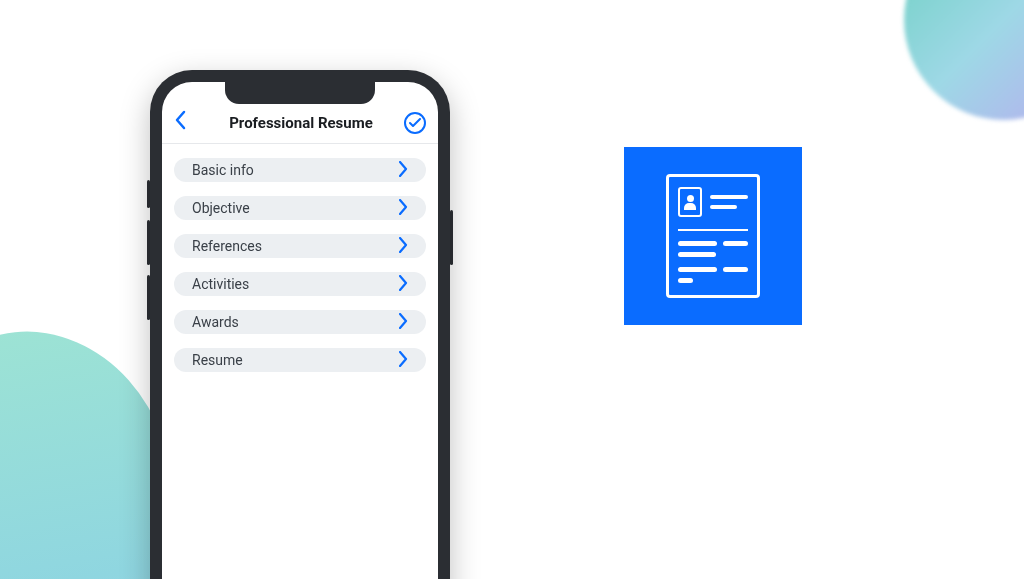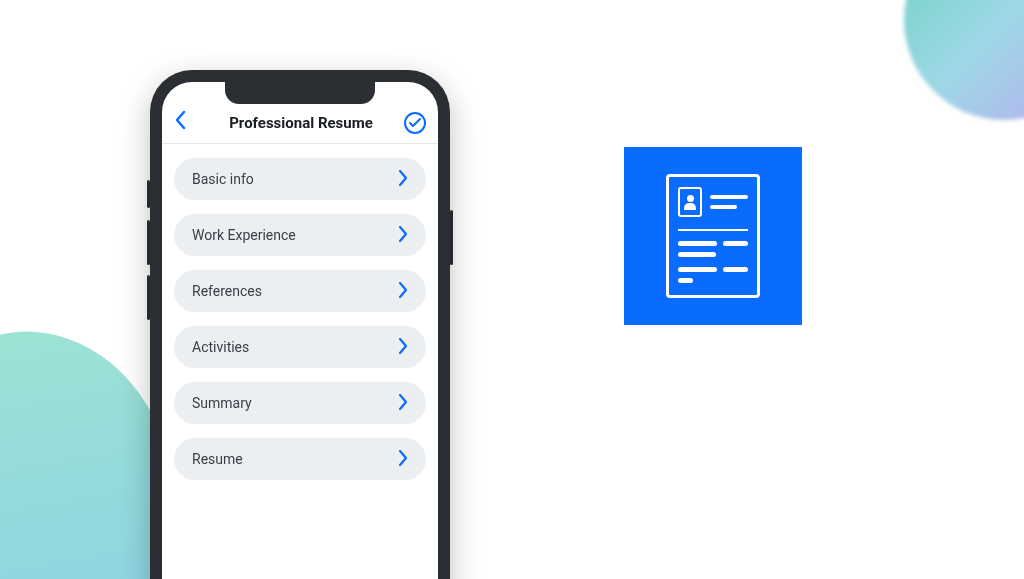--- a/index.html
+++ b/index.html
@@ -118,21 +118,21 @@
     }
     .check-circle svg { display: block; }
 
     .menu-list {
       padding: 14px 12px 0 12px;
     }
 
     .menu-item {
       background: #eceff2;
       border-radius: 22px;
-      height: 42px;
+      height: 24px;
       display: flex;
       align-items: center;
       justify-content: space-between;
       padding: 0 18px;
       margin-bottom: 14px;
     }
 
     .menu-label {
       font-size: 14px;
       color: #3a4048;
@@ -272,29 +272,29 @@
 
         <div class="menu-item">
           <span class="menu-label">Basic info</span>
           <span class="menu-chevron">
             <svg width="9" height="16" viewBox="0 0 9 16">
                 <polyline points="1,1 7,8 1,15" fill="none" stroke="#0a6cff" stroke-width="2.2" stroke-linecap="round" stroke-linejoin="round"></polyline>
               </svg>
           </span>
         </div>
 
-
-        <div class="menu-item">
-          <span class="menu-label">Work Experience</span>
-          <span class="menu-chevron">
-            <svg width="9" height="16" viewBox="0 0 9 16">
-                <polyline points="1,1 7,8 1,15" fill="none" stroke="#0a6cff" stroke-width="2.2" stroke-linecap="round" stroke-linejoin="round"></polyline>
-              </svg>
-          </span>
-        </div>
+        <div class="menu-item">
+          <span class="menu-label">Objective</span>
+          <span class="menu-chevron">
+            <svg width="9" height="16" viewBox="0 0 9 16">
+                <polyline points="1,1 7,8 1,15" fill="none" stroke="#0a6cff" stroke-width="2.2" stroke-linecap="round" stroke-linejoin="round"></polyline>
+              </svg>
+          </span>
+        </div>
+
 
         <div class="menu-item">
           <span class="menu-label">References</span>
           <span class="menu-chevron">
             <svg width="9" height="16" viewBox="0 0 9 16">
                 <polyline points="1,1 7,8 1,15" fill="none" stroke="#0a6cff" stroke-width="2.2" stroke-linecap="round" stroke-linejoin="round"></polyline>
               </svg>
           </span>
         </div>
 
@@ -302,21 +302,21 @@
           <span class="menu-label">Activities</span>
           <span class="menu-chevron">
             <svg width="9" height="16" viewBox="0 0 9 16">
                 <polyline points="1,1 7,8 1,15" fill="none" stroke="#0a6cff" stroke-width="2.2" stroke-linecap="round" stroke-linejoin="round"></polyline>
               </svg>
           </span>
         </div>
 
 
         <div class="menu-item">
-          <span class="menu-label">Summary</span>
+          <span class="menu-label">Awards</span>
           <span class="menu-chevron">
             <svg width="9" height="16" viewBox="0 0 9 16">
                 <polyline points="1,1 7,8 1,15" fill="none" stroke="#0a6cff" stroke-width="2.2" stroke-linecap="round" stroke-linejoin="round"></polyline>
               </svg>
           </span>
         </div>
 
         <div class="menu-item">
           <span class="menu-label">Resume</span>
           <span class="menu-chevron">

